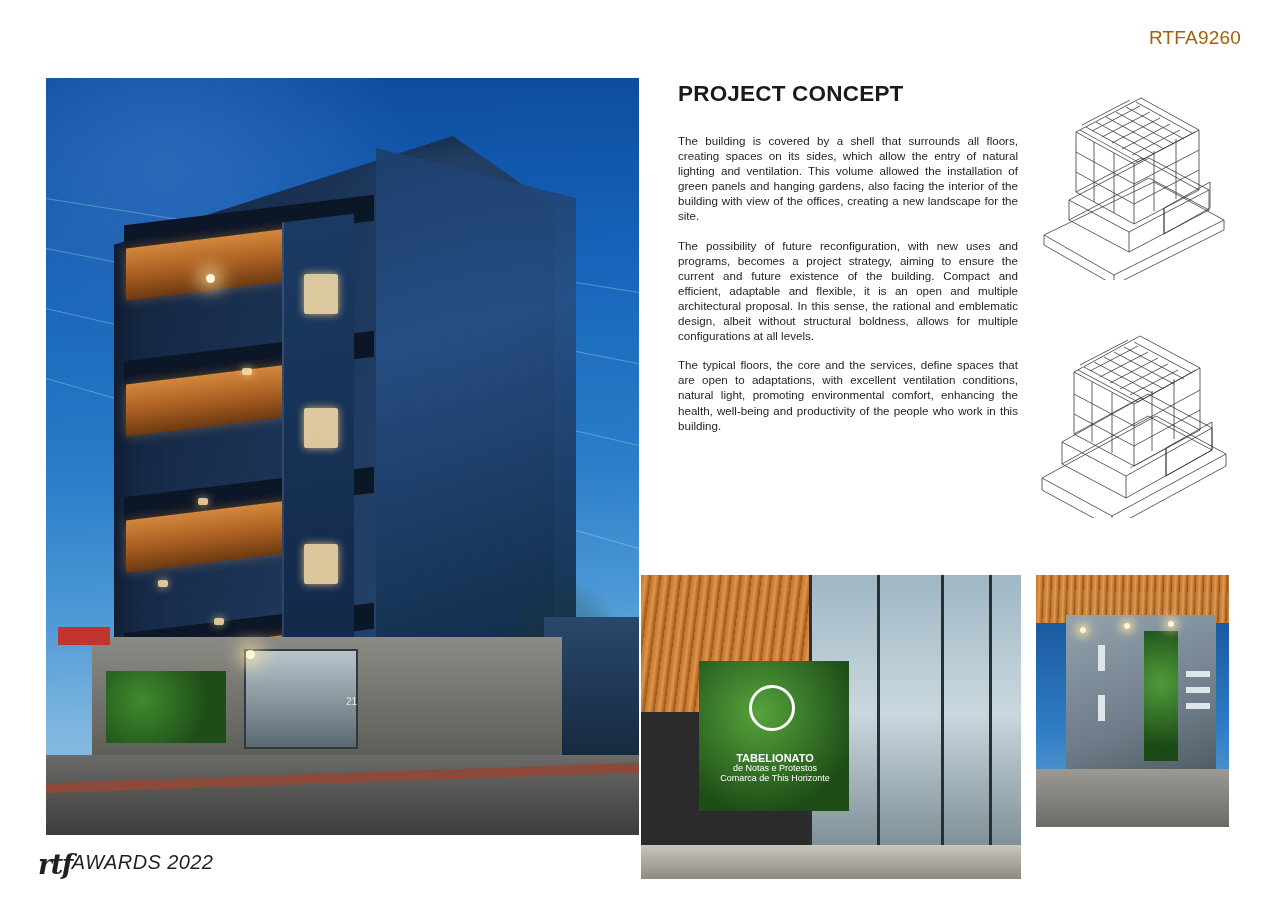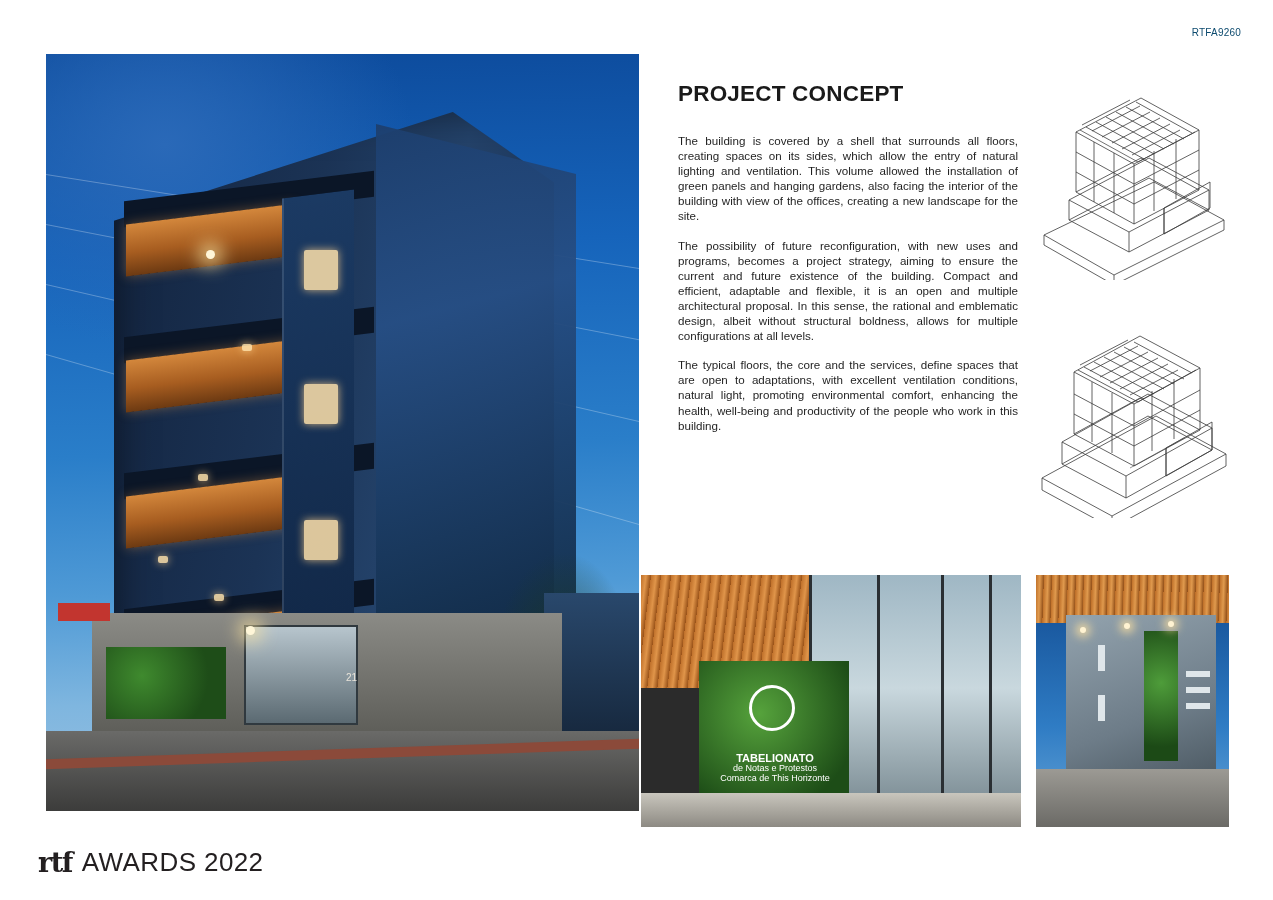--- a/index.html
+++ b/index.html
@@ -14,30 +14,30 @@
     font-family: "Liberation Sans", sans-serif;
     color: #231f20;
     overflow: hidden;
   }
 
   
   .ref-code {
     position: absolute;
     top: 27px;
     right: 32px;
-    font-size: 10px;
+    font-size: 19px;
     letter-spacing: .2px;
-    color: #0c4a6e;
+    color: #a16207;
   }
 
   
   .hero {
     position: absolute;
     left: 46px;
-    top: 54px;
+    top: 78px;
     width: 593px;
     height: 757px;
     overflow: hidden;
     background: #0a1a3a;
   }
   .hero .sky {
     position: absolute; inset: 0;
     background:
       radial-gradient(ellipse 70% 45% at 20% 12%, #2a69b8 0%, rgba(42,105,184,0) 60%),
       linear-gradient(178deg, #0d4b9c 0%, #1664bb 26%, #2a7ec9 52%, #4f9ad6 70%, #7fb6df 84%, #9ec3e2 100%);
@@ -188,21 +188,21 @@
     width: 200px;
     height: 200px;
   }
   .axo-1 { left: 1034px; top: 80px; }
   .axo-2 { left: 1034px; top: 318px; }
 
   
   .photo-mid {
     position: absolute;
     left: 641px; top: 575px;
-    width: 380px; height: 252px;
+    width: 380px; height: 304px;
     overflow: hidden;
     background: #2b2b2b;
   }
   .photo-mid .ceiling {
     position: absolute; inset: 0 0 55% 0;
     background: repeating-linear-gradient(97deg, #c0712b 0px, #e0954a 5px, #9a5319 10px);
   }
   .photo-mid .glassbay {
     position: absolute; right: 0; top: 0; bottom: 0; width: 55%;
     background: linear-gradient(180deg,#9fb7c4 0%, #c9d8de 45%, #6d7e86 100%);
@@ -267,33 +267,32 @@
   .photo-right .lamp {
     position: absolute; width: 6px; height: 6px; border-radius: 50%;
     background: #fff3d2; box-shadow: 0 0 10px 4px rgba(255,226,160,.85);
   }
 
   
   .footer {
     position: absolute;
     left: 38px; bottom: 22px;
     display: flex;
-    align-items: center;
-    gap: 10px;
+    font-style: italic;
   }
   .footer .mark {
     font-family: "DejaVu Serif", serif;
     font-size: 27px;
     font-weight: bold;
     letter-spacing: -1.5px;
     color: #231f20;
     line-height: 1;
   }
   .footer .awards {
-    font-size: 26px;
+    font-size: 20px;
     letter-spacing: .4px;
     color: #231f20;
   }
 </style>
 </head>
 <body>
 
 <div class="ref-code">RTFA9260</div>
 
 <div class="hero">

